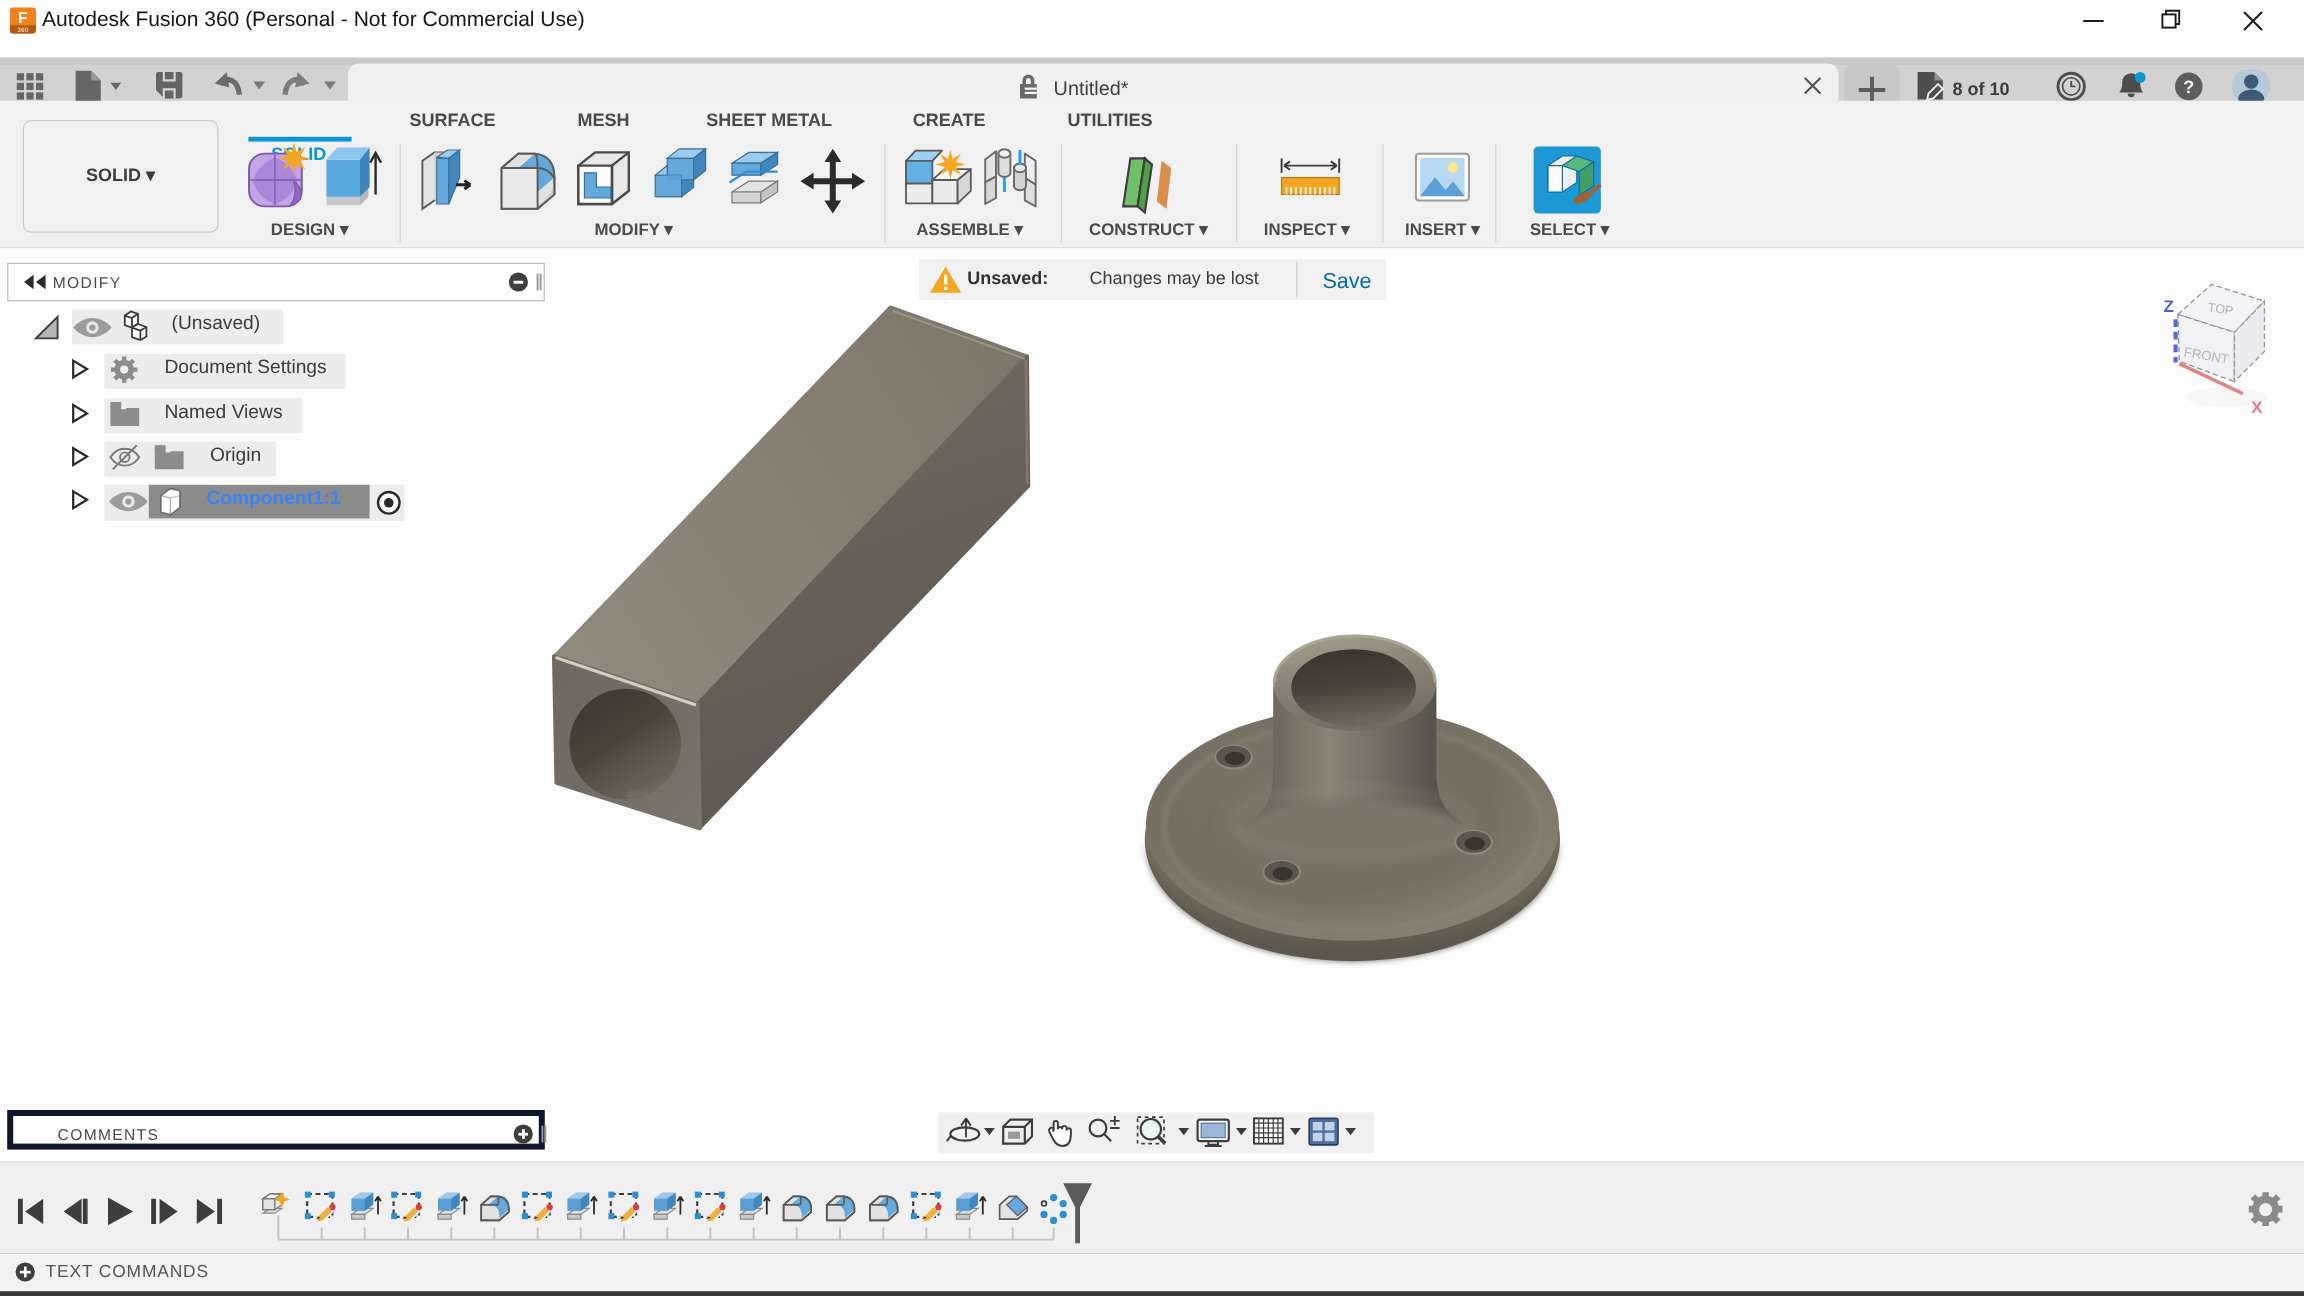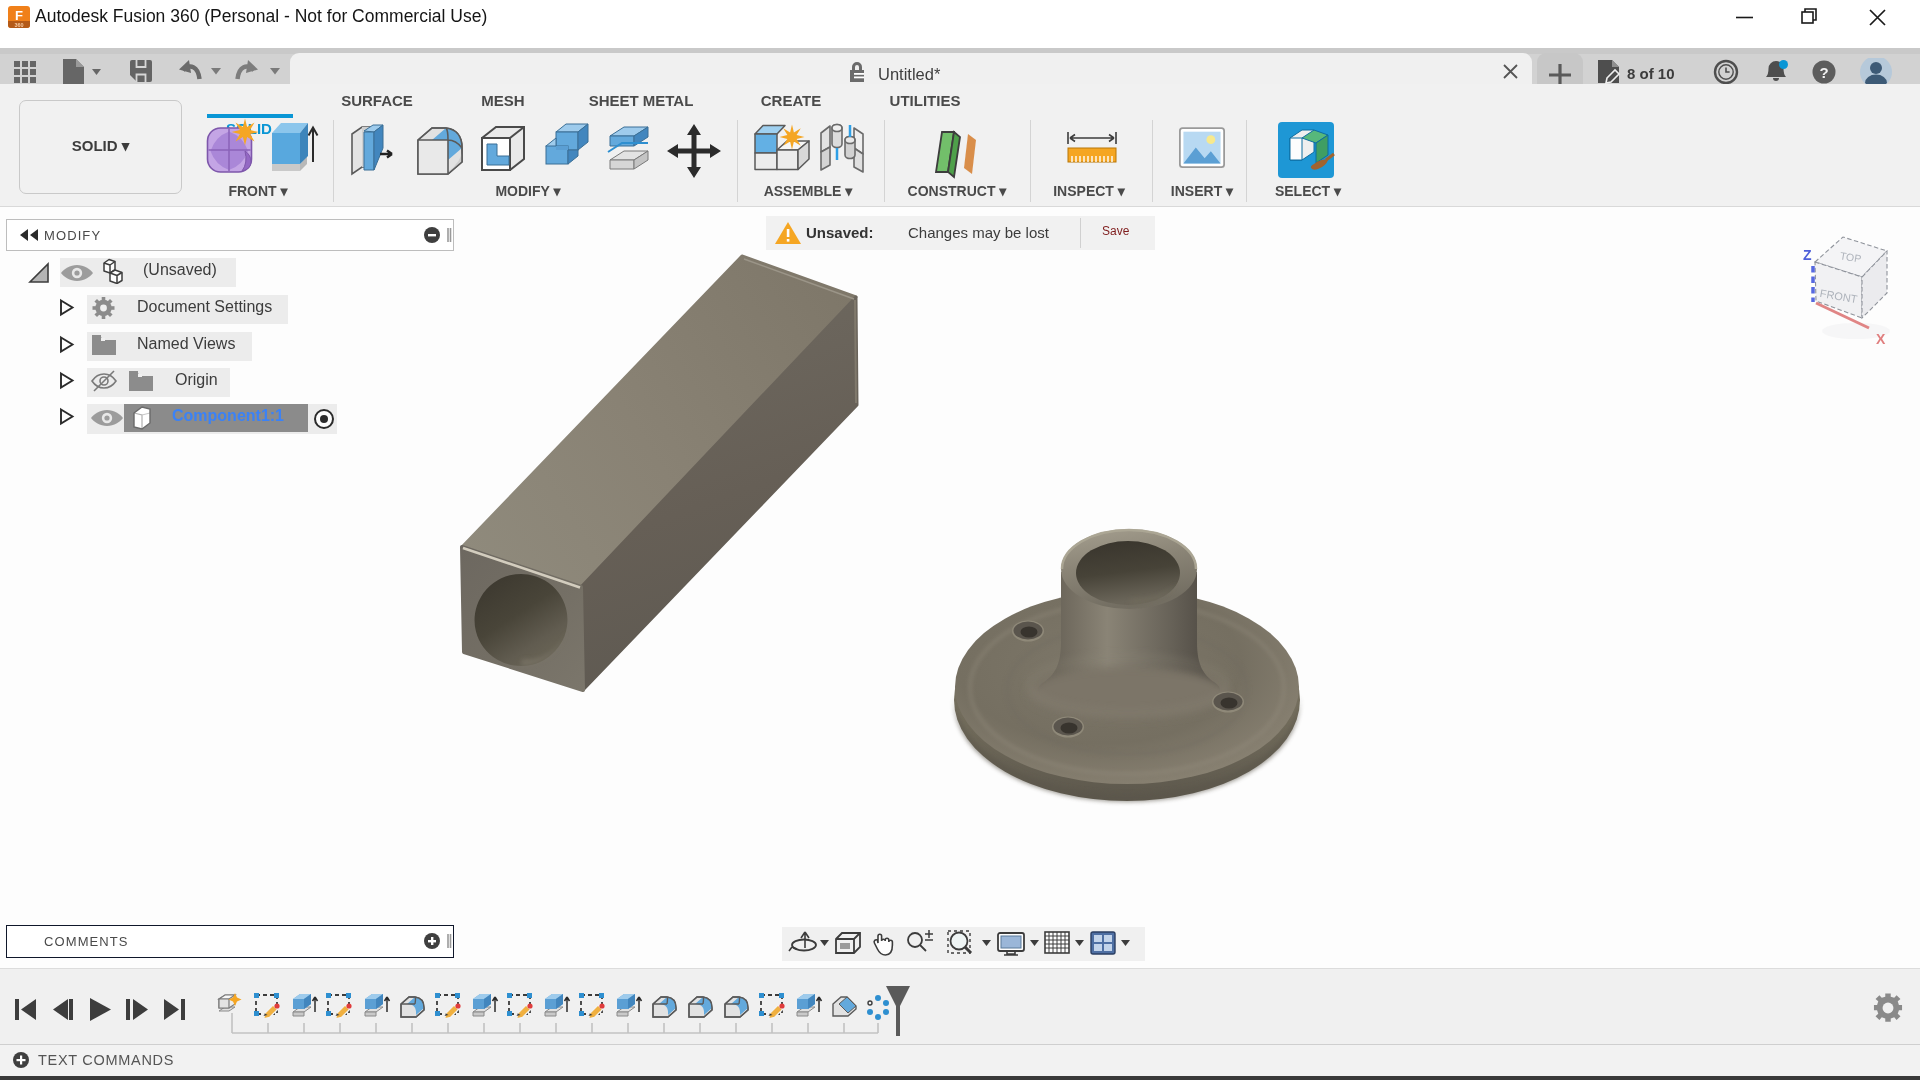--- a/index.html
+++ b/index.html
@@ -33,27 +33,27 @@
 #viewport { position:absolute; left:0; top:207px; width:1920px; height:761px; background:#fdfdfd; }
 
 #bpanel { position:absolute; left:6px; top:12px; width:448px; height:32px; background:#fff;
   border:1px solid #bdbdbd; }
 #bpanel .cap, #comments .cap { position:absolute; left:37px; top:8px; font-size:13px; color:#4a4a4a; letter-spacing:1.1px;}
 
 #warnbar { position:absolute; left:766px; top:9px; width:389px; height:34px; background:#f1f1f1; }
 #warnbar .b1 { position:absolute; left:40px; top:8px; font-size:15px; font-weight:bold; color:#333; }
 #warnbar .b2 { position:absolute; left:142px; top:8px; font-size:15px; color:#3c3c3c; }
 #warnbar .sep { position:absolute; left:314px; top:2px; width:1px; height:30px; background:#d0d0d0; }
-#warnbar .b3 { position:absolute; left:336px; top:8px; font-size:12px; color:#7f1d1d; }
+#warnbar .b3 { position:absolute; left:336px; top:8px; font-size:18px; color:#0369a1; }
 #btree { position:absolute; left:0; top:0; width:460px; height:240px; }
 .trow { position:absolute; height:29px; background:#ececec; }
 .tlabel { position:absolute; font-size:16px; color:#3c3c3c; }
 
 #comments { position:absolute; left:6px; top:718px; width:448px; height:33px; background:#fff;
-  border:1px solid #0f172a; }
+  border:5px solid #0f172a; }
 
 #navbar { position:absolute; left:782px; top:720px; width:363px; height:34px; background:#f0f0f0; }
 
 #timeline { position:absolute; left:0; top:968px; width:1920px; height:76px; background:#f0f0f0;
   border-top:1px solid #dcdcdc; }
 
 #textcmd { position:absolute; left:0; top:1044px; width:1920px; height:32px; background:#f2f2f2;
   border-top:1px solid #cfcfcf; }
 #textcmd .cap { position:absolute; left:38px; top:7px; font-size:14.5px; color:#555; letter-spacing:0.7px; }
 #bottomstrip { position:absolute; left:0; top:1076px; width:1920px; height:4px; background:#3a3a3a; }
@@ -160,21 +160,21 @@
     <span class="rtab active" style="left:149px;margin-top:28px;">SOLID</span>
     <div id="solidline"></div>
     <span class="rtab" style="left:277px;">SURFACE</span>
     <span class="rtab" style="left:403px;">MESH</span>
     <span class="rtab" style="left:541px;">SHEET METAL</span>
     <span class="rtab" style="left:691px;">CREATE</span>
     <span class="rtab" style="left:825px;">UTILITIES</span>
     <div id="designbtn">
         <span>SOLID ▾</span>
       </div>
-    <span class="glabel" style="left:212px; width:92px;">FRONT ▾</span>
+    <span class="glabel" style="left:212px; width:92px;">DESIGN ▾</span>
     <span class="glabel" style="left:480px; width:96px;">MODIFY ▾</span>
     <span class="glabel" style="left:752px; width:112px;">ASSEMBLE ▾</span>
     <span class="glabel" style="left:898px; width:118px;">CONSTRUCT ▾</span>
     <span class="glabel" style="left:1042px; width:94px;">INSPECT ▾</span>
     <span class="glabel" style="left:1158px; width:88px;">INSERT ▾</span>
     <span class="glabel" style="left:1264px; width:88px;">SELECT ▾</span>
     <svg class="abs" style="left:205px;top:34px;" width="120" height="60" viewBox="0 0 120 60">
       <rect x="2.5" y="10" width="44" height="44" rx="13" fill="#c4a5e5" stroke="#7e57ab" stroke-width="1.6"></rect>
       <path d="M6 32 q0 18 18 18 q-14 2 -18 -4 z" fill="#a883d6" opacity="0.01"></path>
       <path d="M5.5 33 a32 30 0 0 0 18.5 19 a 30 32 0 0 0 19 -19 a32 30 0 0 0 -19 -19.5 a 30 32 0 0 0 -18.5 19.5 z" fill="#aa87d8"></path>

